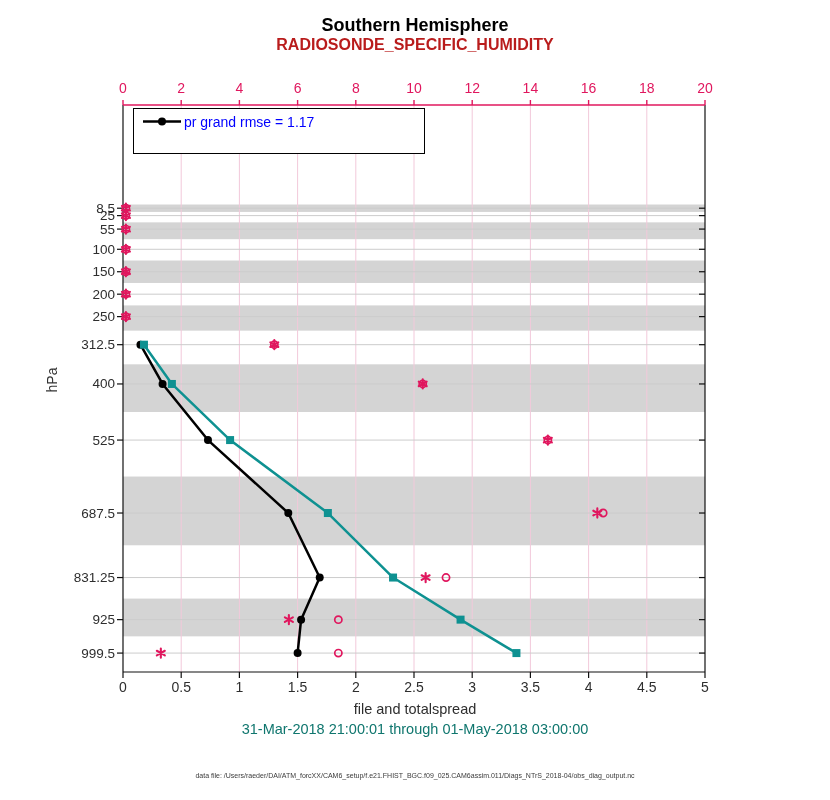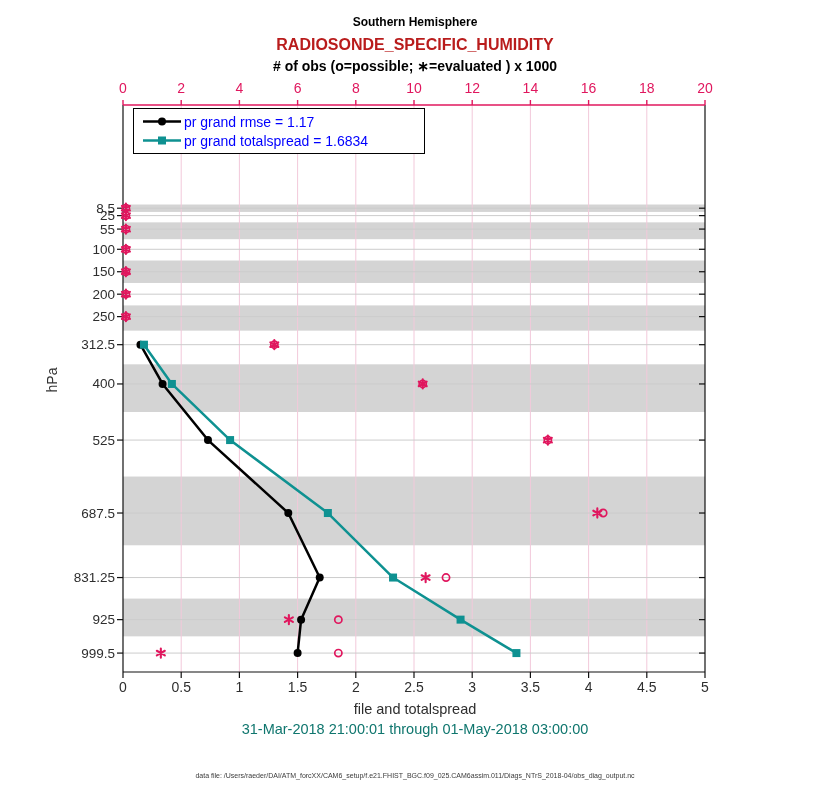--- a/index.html
+++ b/index.html
@@ -1,20 +1,20 @@
 <!DOCTYPE html>
 <html><head>
 <meta charset="utf-8">
 <style>
   html,body{margin:0;padding:0;background:#fff;}
   #stage{position:relative;width:830px;height:800px;background:#fff;
          font-family:"Liberation Sans",sans-serif;overflow:hidden;}
   #plot-svg{position:absolute;left:0;top:0;}
   .ctext{position:absolute;left:0;width:830px;text-align:center;}
-  #title1{top:15px;font-size:12px;font-weight:bold;color:#000;}
+  #title1{top:15px;font-size:18px;font-weight:bold;color:#000;}
   #title2{top:36px;font-size:16px;font-weight:bold;color:#b91c1c;}
   #obslabel{top:58px;font-size:14px;font-weight:bold;}
   #xlabel{top:701px;font-size:14.5px;color:#2e2e2e;}
   #daterange{top:721px;font-size:14.5px;color:#0f766e;}
   #datafile{top:772px;font-size:7px;color:#3a3a3a;}
   #hpa{position:absolute;left:40px;top:372px;font-size:14px;color:#333;
        transform:rotate(-90deg);transform-origin:center;}
   #legend{position:absolute;left:133px;top:108px;width:292px;height:46px;
           border:1px solid #000;background:#fff;box-sizing:border-box;
           padding:3px 11px 0 6px;}
@@ -203,36 +203,28 @@
         <path d="M425.64,572.948125 L425.64,582.148125 M421.64,575.2481250000001 L429.64,579.848125 M421.64,579.848125 L429.64,575.2481250000001" stroke="#e0175e" stroke-width="2.1" stroke-linecap="round"></path>
         <circle cx="338.34000000000003" cy="619.6325" r="3.6" fill="none" stroke="#e0175e" stroke-width="1.7"></circle>
         <path d="M288.87,615.0325 L288.87,624.2325000000001 M284.87,617.3325000000001 L292.87,621.9325 M284.87,621.9325 L292.87,617.3325000000001" stroke="#e0175e" stroke-width="2.1" stroke-linecap="round"></path>
         <circle cx="338.34000000000003" cy="653.07555" r="3.6" fill="none" stroke="#e0175e" stroke-width="1.7"></circle>
         <path d="M160.82999999999998,648.47555 L160.82999999999998,657.67555 M156.82999999999998,650.7755500000001 L164.82999999999998,655.37555 M156.82999999999998,655.37555 L164.82999999999998,650.7755500000001" stroke="#e0175e" stroke-width="2.1" stroke-linecap="round"></path>
       </g>
     </svg>
 
   <div id="title1" class="ctext">Southern Hemisphere</div>
   <div id="title2" class="ctext">RADIOSONDE_SPECIFIC_HUMIDITY</div>
-  <div id="obslabel" class="ctext"># of obs (o=possible; ∗=evaluated ) x 1000</div>
 
   <div id="legend">
     <div class="legend-entry">
       <svg width="44" height="15">
         <line x1="3" y1="7.5" x2="41" y2="7.5" stroke="#000" stroke-width="2.5"></line>
         <circle cx="22" cy="7.5" r="4" fill="#000"></circle>
       </svg>
       <span class="legend-label" style="color: rgb(0, 0, 255);">pr grand rmse = 1.17</span>
     </div>
-    <div class="legend-entry">
-      <svg width="44" height="15">
-        <line x1="3" y1="7.5" x2="41" y2="7.5" stroke="#0e9191" stroke-width="2.5"></line>
-        <rect x="18" y="3.5" width="8" height="8" fill="#0e9191"></rect>
-      </svg>
-      <span class="legend-label" style="color: rgb(0, 0, 255);">pr grand totalspread = 1.6834</span>
-    </div>
   </div>
 
   <div id="hpa">hPa</div>
   <div id="xlabel" class="ctext">file and totalspread</div>
   <div id="daterange" class="ctext">31-Mar-2018 21:00:01 through 01-May-2018 03:00:00</div>
   <div id="datafile" class="ctext">data file: /Users/raeder/DAI/ATM_forcXX/CAM6_setup/f.e21.FHIST_BGC.f09_025.CAM6assim.011/Diags_NTrS_2018-04/obs_diag_output.nc</div>
 </div>
 
 </body></html>

